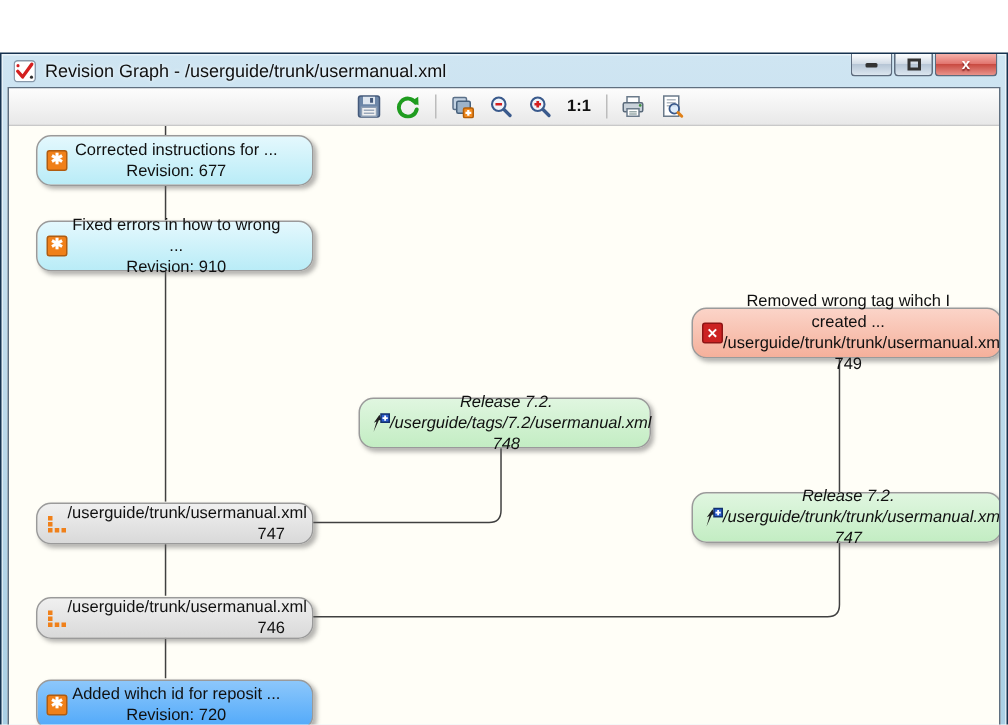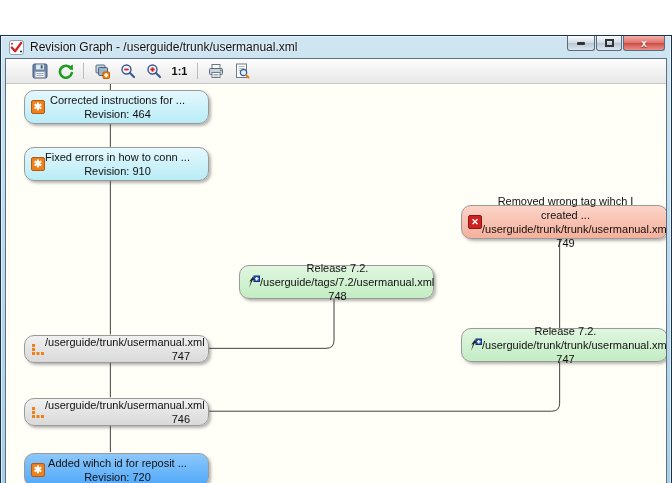--- a/index.html
+++ b/index.html
@@ -32,21 +32,21 @@
   .glyph-min { width:8px; height:3px; background:#333; border-radius:1px; }
   .glyph-max { width:9px; height:8px; border:2px solid #333; }
   .glyph-close { color:#fff; font-size:10px; font-weight:bold; text-shadow:0 1px 1px #802020; }
 
   
   .client { height:455px; border:1px solid #5f6f7f; background:#fff; display:flex; flex-direction:column; }
 
   .toolbar {
     height:25px; flex:0 0 auto; display:flex; align-items:center;
     background:linear-gradient(#fdfdfd,#e8e8e8); border-bottom:1px solid #c9c9c9;
-    padding-left:22px; gap:3px;
+    padding-left:22px; gap:3px;justify-content:center;
   }
   .tb-btn { width:23px; height:21px; display:flex; align-items:center; justify-content:center; border:1px solid transparent; border-radius:2px; }
   .tb-sep { width:1px; height:16px; background:#bcbcbc; margin:0 3px; }
   .tb-label { font-size:11px; font-weight:bold; color:#111; }
 
   
   .canvas { position:relative; flex:1 1 auto; background:#fffef7; overflow:hidden; }
   .edges { position:absolute; left:0; top:0; width:100%; height:100%; }
 
   .node {
@@ -54,21 +54,21 @@
     box-shadow:2px 2px 3px rgba(90,90,90,.45);
     font-size:11px; color:#101010; text-align:center;
     display:flex; flex-direction:column; justify-content:center; line-height:14px;
   }
   .node .nline { display:block; padding:0 18px 0 20px; }
   .node .node-icon { position:absolute; left:6px; top:50%; transform:translateY(-50%); width:14px; height:14px; }
 
   .node.cyan  { background:linear-gradient(#e4f8fd,#b9ecf7); }
   .node.blue  { background:linear-gradient(#8cc7fb,#4fa8fa); }
   .node.salmon{ background:linear-gradient(#fbd4c8,#f5b09b); }
-  .node.green { background:linear-gradient(#e0f6e0,#c3edc3); }
+  .node.green { background:linear-gradient(#e0f6e0,#c3edc3);font-style:italic; }
   .node.gray  { background:linear-gradient(#f0f0f0,#d9d9d9);text-align:right; }
 
   
   #n757  { left:18px;  top:6px;   width:185px; height:34px; }
   #n751  { left:18px;  top:63px;  width:185px; height:34px; }
   #n749  { left:455px; top:121px; width:207px; height:34px; }
   #n748  { left:233px; top:181px; width:195px; height:34px; }
   #n747  { left:18px;  top:251px; width:185px; height:28px; }
   #n747r { left:455px; top:244px; width:207px; height:34px; }
   #n746  { left:18px;  top:314px; width:185px; height:28px; }
@@ -196,26 +196,26 @@
           <path d="M105,279 V314"></path>
           <path d="M105,342 V369"></path>
           <path d="M203,265 H322 Q330,265 330,257 V215"></path>
           <path d="M203,328 H549 Q557,328 557,320 V155"></path>
         </g>
       </svg>
 
       <div class="node cyan" id="n757">
         <span class="node-icon icon-box icon-modified">✱</span>
         <span class="nline">Corrected instructions for ...</span>
-        <span class="nline">Revision: 464</span>
+        <span class="nline">Revision: 677</span>
       </div>
 
       <div class="node cyan" id="n751">
         <span class="node-icon icon-box icon-modified">✱</span>
-        <span class="nline">Fixed errors in how to conn ...</span>
+        <span class="nline">Fixed errors in how to wrong ...</span>
         <span class="nline">Revision: 910</span>
       </div>
 
       <div class="node salmon" id="n749">
         <span class="node-icon icon-box icon-deleted">✕</span>
         <span class="nline">Removed wrong tag wihch I created ...</span>
         <span class="nline">/userguide/trunk/trunk/usermanual.xml 749</span>
       </div>
 
       <div class="node green" id="n748">

